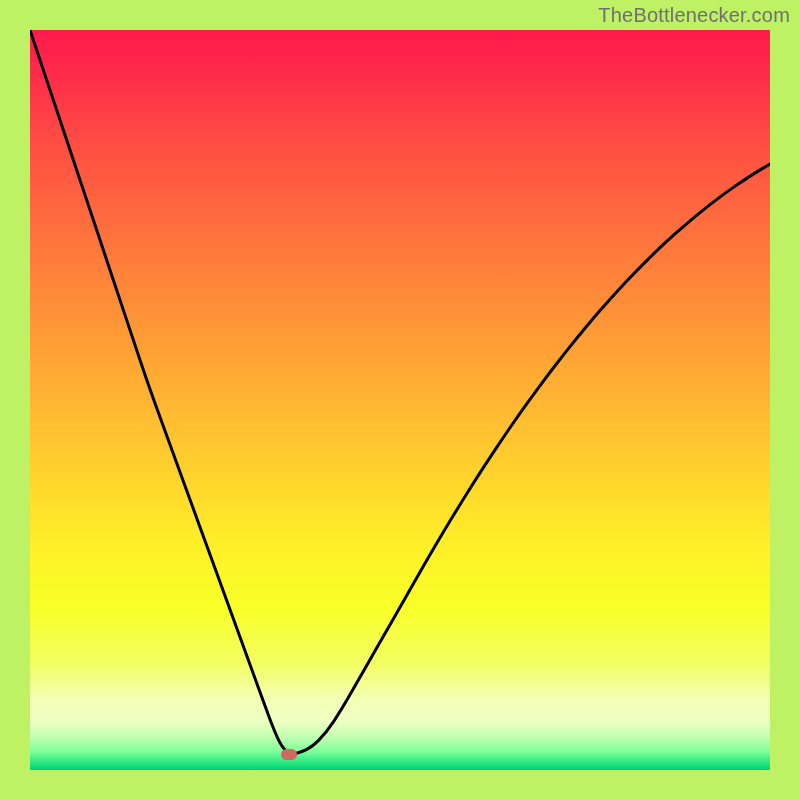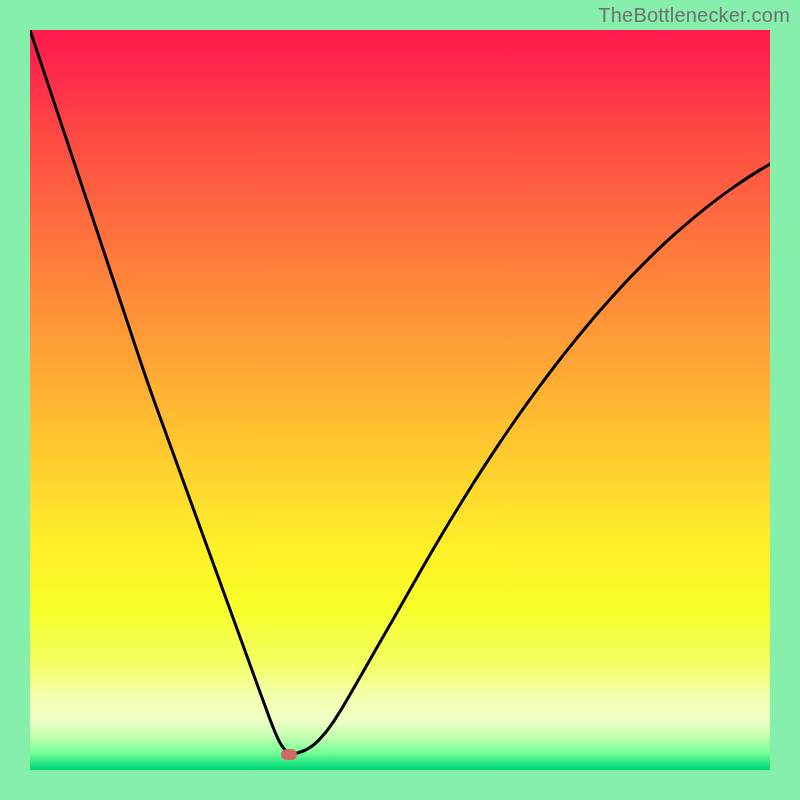--- a/index.html
+++ b/index.html
@@ -8,21 +8,21 @@
     width: 800px;
     height: 800px;
     overflow: hidden;
     background: #000;
     font-family: Arial, Helvetica, sans-serif;
   }
   .frame {
     position: relative;
     width: 800px;
     height: 800px;
-    background: #86efac;
+    background: #bef264;
   }
   .plot-area {
     position: absolute;
     left: 30px;
     top: 30px;
     width: 740px;
     height: 740px;
     overflow: hidden;
   }
   .gradient {

